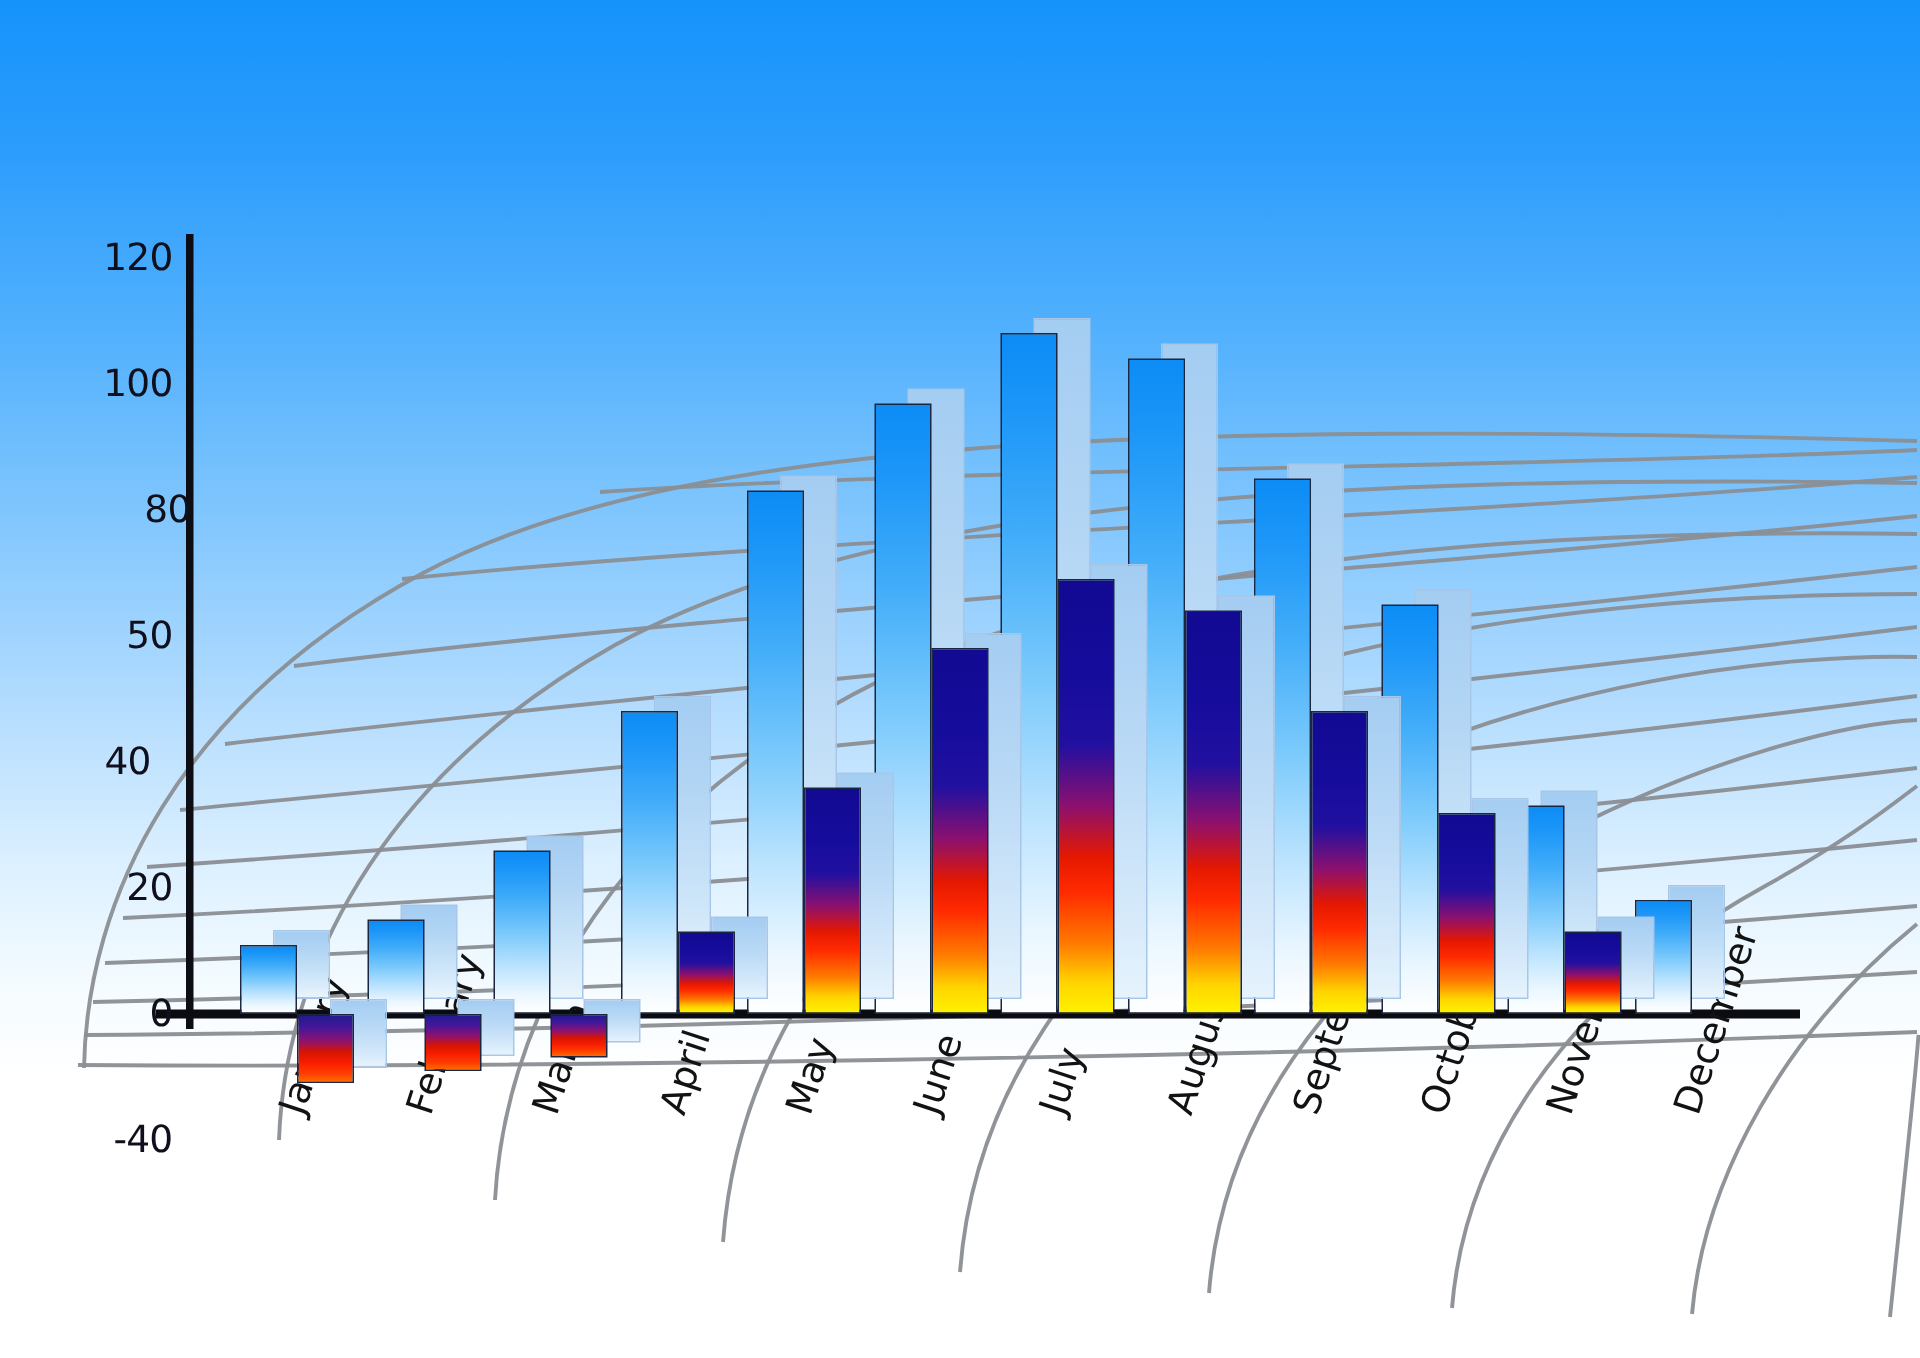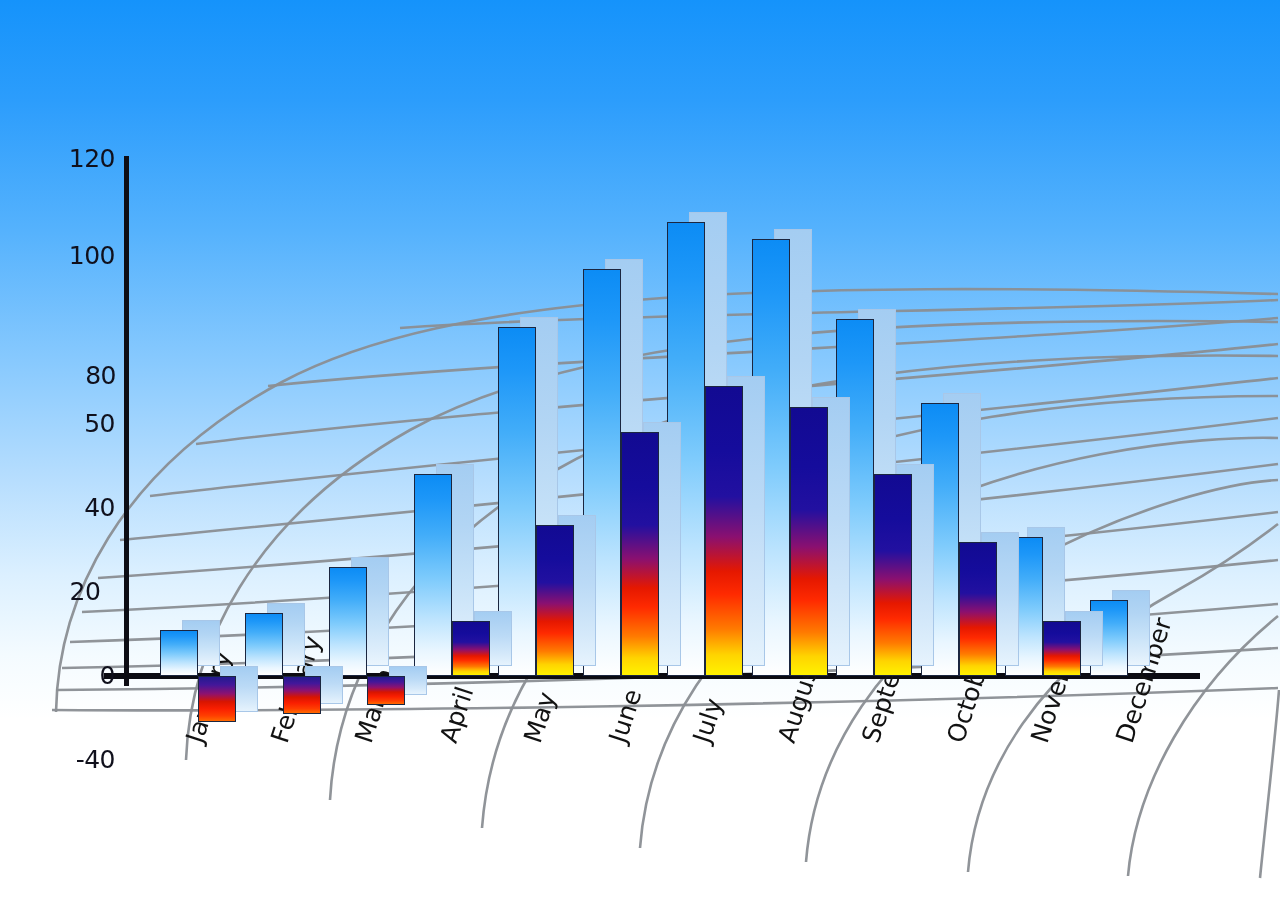--- a/index.html
+++ b/index.html
@@ -181,26 +181,26 @@
       <path d="M806,862 C814,760 874,648 1022,566 C1140,502 1236,482 1278,480"></path>
       <path d="M968,872 C976,774 1036,668 1178,590 C1232,560 1262,536 1278,524"></path>
       <path d="M1128,876 C1136,784 1192,686 1278,616"></path>
       <path d="M1260,878 C1268,800 1276,730 1279,690"></path>
     </g>
   </svg>
 
   <div id="plot">
     <div class="y-axis-line"></div>
     <div class="x-axis-line"></div>
-  <div class="tick-label" style="left: 55px; top: 146px;">120</div>
+  <div class="tick-label" style="left: 55px; top: 159px;">120</div>
       <div class="tick-label" style="left: 55px; top: 243px;">100</div>
-      <div class="tick-label" style="left: 56px; top: 327px; margin-top: 36px;">80</div>
+      <div class="tick-label" style="left: 67px; top: 327px;">80</div>
       <div class="tick-label" style="left: 55px; top: 411px;">50</div>
-      <div class="tick-label" style="left: 55px; top: 495px;">40</div>
-      <div class="tick-label" style="left: 55px; top: 579px; text-align: center;">20</div>
+      <div class="tick-label" style="left: 55px; top: 495px; text-align: center;">40</div>
+      <div class="tick-label" style="left: 55px; top: 579px;">20</div>
       <div class="tick-label" style="left: 55px; top: 663px;">0</div>
       <div class="tick-label" style="left: 55px; top: 747px;">-40</div>
       <div class="bar-side ser1-side" style="left: 182px; top: 619.8px; width: 38px; height: 46.2px; z-index: 100;"></div>
       <div class="bar ser1-front" style="left: 160px; top: 629.8px; width: 38px; height: 46.2px; z-index: 101;"></div>
       <div class="bar-side ser2-side" style="left: 220px; top: 666px; width: 38px; height: 46.2px; z-index: 102;"></div>
       <div class="bar negbar-front" style="left: 198px; top: 676px; width: 38px; height: 46.2px; z-index: 103;"></div>
       <div class="bar-side ser1-side" style="left: 266.5px; top: 603px; width: 38px; height: 63px; z-index: 96;"></div>
       <div class="bar ser1-front" style="left: 244.5px; top: 613px; width: 38px; height: 63px; z-index: 97;"></div>
       <div class="bar-side ser2-side" style="left: 304.5px; top: 666px; width: 38px; height: 37.8px; z-index: 98;"></div>
       <div class="bar negbar-front" style="left: 282.5px; top: 676px; width: 38px; height: 37.8px; z-index: 99;"></div>

